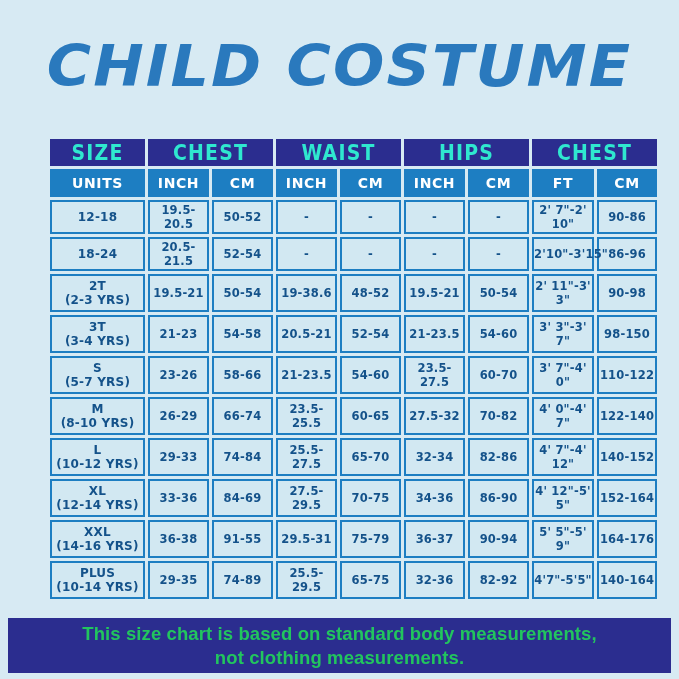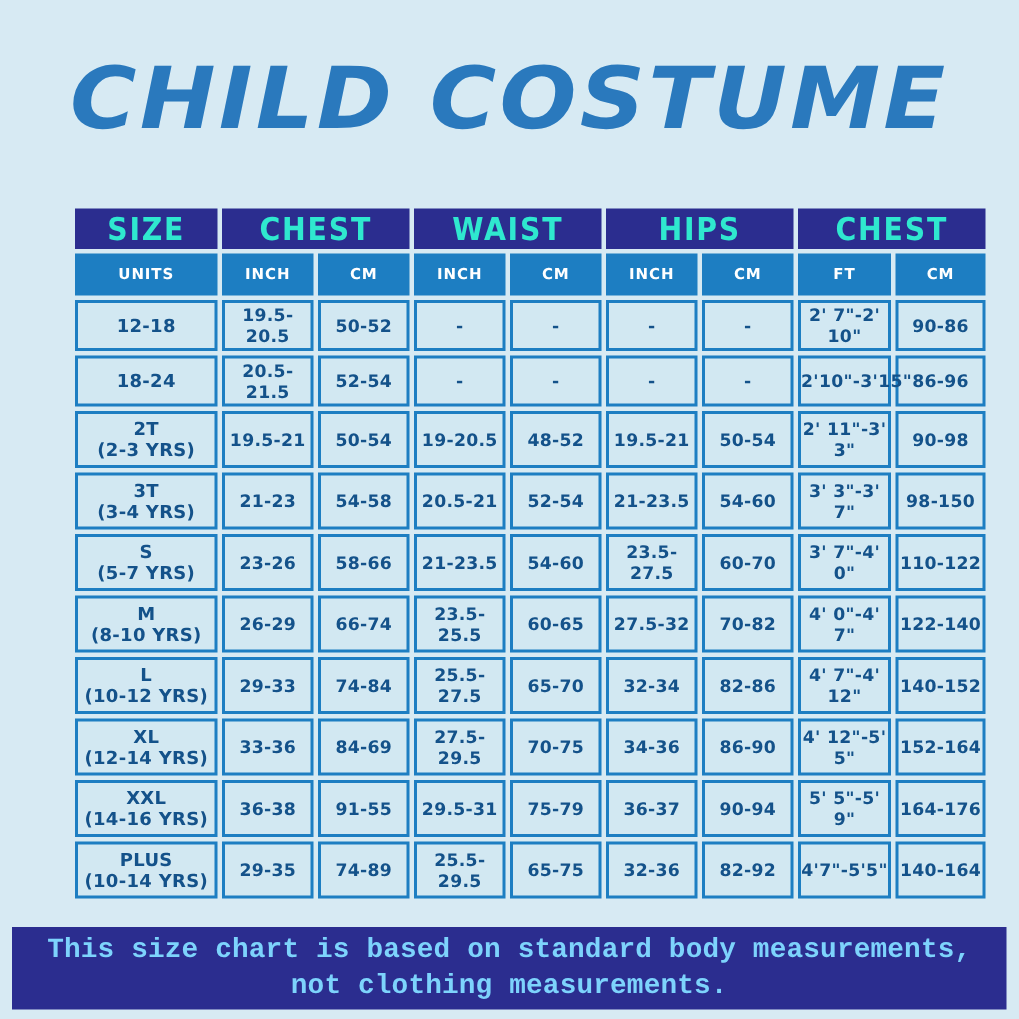--- a/index.html
+++ b/index.html
@@ -73,21 +73,21 @@
     letter-spacing: 1.2px;
     height: 27px;
     font-family: "DejaVu Sans", sans-serif;
     font-stretch: condensed;
   }
 
   
   .units-head {
     background: #1d7ec2;
     color: #ffffff;
-    font-size: 10px;
+    font-size: 14px;
     font-weight: bold;
     letter-spacing: 0.6px;
     height: 28px;
     font-family: "DejaVu Sans", sans-serif;
   }
 
   
   .cell {
     background: #d2e8f2;
     border: 2px solid #1d7ec2;
@@ -116,26 +116,26 @@
   col.c-last   { width: 60px; }
 
   
   .footer {
     position: absolute;
     left: 8px;
     top: 618px;
     width: 663px;
     height: 55px;
     background: #2b2d8f;
-    color: #7dd3fc;
+    color: #22c55e;
     display: flex;
     align-items: center;
     justify-content: center;
     text-align: center;
-    font-family: Liberation Mono, monospace;
+    font-family: Liberation Sans, sans-serif;
     font-size: 18.5px;
     font-weight: bold;
     line-height: 24px;
     letter-spacing: 0.1px;
     box-sizing: border-box;
     padding: 0 6px;
   }
   .footer span { display: block; }
 </style>
 </head>
@@ -205,21 +205,21 @@
             <td class="cell">2'10"-3'15"</td>
             <td class="cell">86-96</td>
           </tr>
           <tr>
             <td class="cell size-cell tall">
               <span class="sz-main">2T</span>
               <span class="sz-sub">(2-3 YRS)</span>
             </td>
             <td class="cell tall">19.5-21</td>
             <td class="cell tall">50-54</td>
-            <td class="cell tall">19-20.5</td>
+            <td class="cell tall">19-38.6</td>
             <td class="cell tall">48-52</td>
             <td class="cell tall">19.5-21</td>
             <td class="cell tall">50-54</td>
             <td class="cell tall">2' 11"-3' 3"</td>
             <td class="cell tall">90-98</td>
           </tr>
           <tr>
             <td class="cell size-cell tall">
               <span class="sz-main">3T</span>
               <span class="sz-sub">(3-4 YRS)</span>

